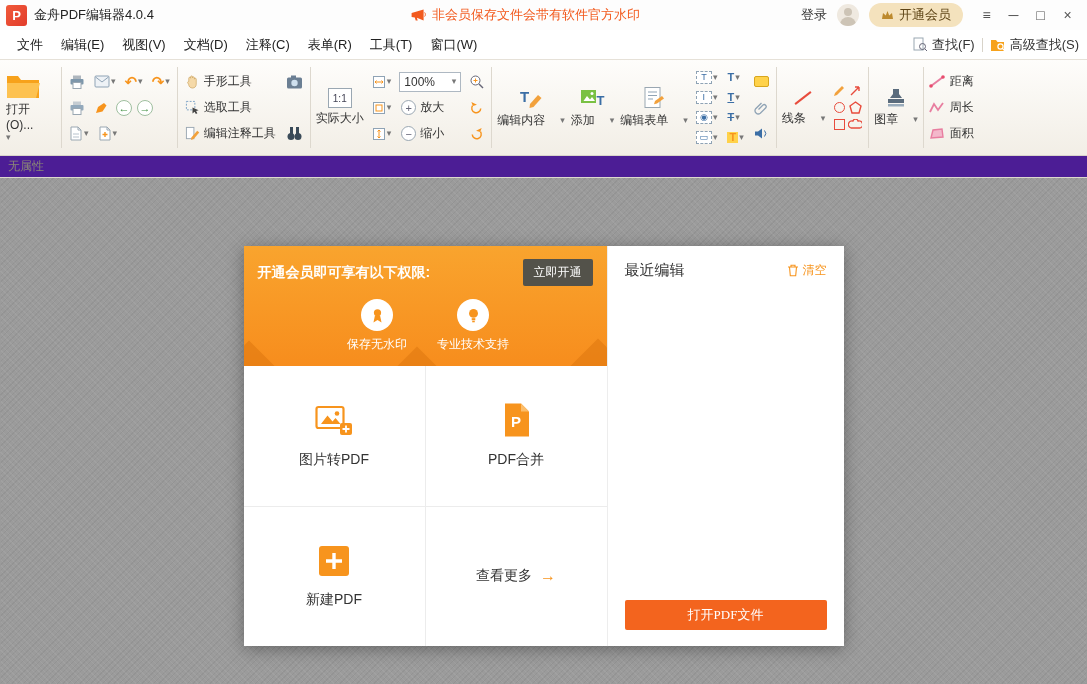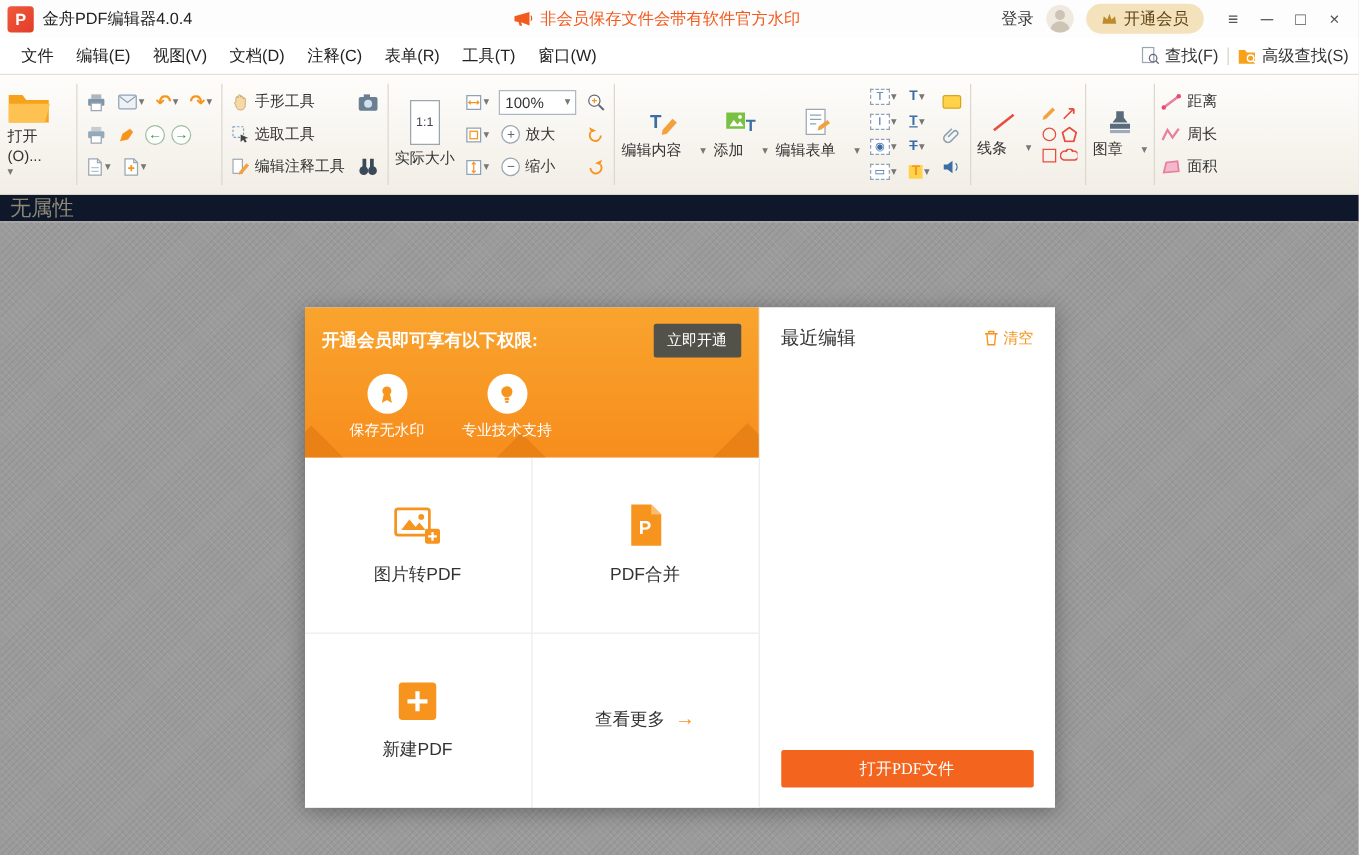--- a/index.html
+++ b/index.html
@@ -33,60 +33,60 @@
   .tsep { width:1px; background:#ddd8ce; margin:5px 2px; flex:0 0 auto; }
   .tgroup { display:flex; flex-direction:column; justify-content:center; padding:0 3px; gap:1px; flex:0 0 auto; }
   .open-btn { width:56px; align-items:flex-start; }
   .open-btn .label { font-size:12px; color:#333; margin-top:1px; }
   .caret { font-size:9px; color:#777; line-height:1; }
   .micro-row { display:flex; align-items:center; gap:5px; height:25px; }
   .mbtn { display:flex; align-items:center; gap:1px; padding:1px 2px; }
   .trow { display:flex; align-items:center; gap:4px; height:25px; font-size:12px; color:#333; padding:0 2px; }
   .bigbtn { display:flex; flex-direction:column; align-items:center; justify-content:center; gap:2px; min-width:46px; font-size:12px; color:#333; padding:0 3px; }
   .bigbtn .lblrow { display:flex; align-items:center; gap:15px; }
-  .ratio-box { width:24px; height:36px; border:1px solid #9aa7b2; background:#fff; font-size:10px; color:#445; display:flex; align-items:center; justify-content:center; }
+  .ratio-box { width:24px; height:20px; border:1px solid #9aa7b2; background:#fff; font-size:10px; color:#445; display:flex; align-items:center; justify-content:center; }
   .zoom-select { width:62px; height:20px; background:#fff; border:1px solid #aeb8c2; display:flex; align-items:center; justify-content:space-between; padding:0 4px; font-size:12px; color:#333; }
   .circle-glyph { width:15px; height:15px; border-radius:50%; border:1px solid #9aa7b2; color:#667; font-size:11px; display:flex; align-items:center; justify-content:center; background:#fff; }
   .nav-circle { width:16px; height:16px; border-radius:50%; border:1px solid #9fbf9f; color:#3f8f3f; font-size:11px; display:flex; align-items:center; justify-content:center; background:#fff; }
   .uarr { color:#f7941d; font-size:15px; font-weight:bold; line-height:1; }
   .tbox { width:16px; height:13px; border:1px dashed #8fa3b5; font-size:9px; color:#3b6ea5; display:flex; align-items:center; justify-content:center; background:#fff; line-height:1; }
   .tletter { font-size:11px; font-weight:bold; color:#3b6ea5; line-height:1; }
   .t-under { text-decoration:underline; }
   .t-strike { text-decoration:line-through; }
   .t-hi { background:#ffd24a; padding:0 2px; }
   .t-orange { color:#f7941d; }
   .bubble { width:15px; height:11px; background:#ffd24a; border:1px solid #d8a61e; border-radius:2px; }
   .line-icon { width:20px; height:0; border-top:2px solid #e84c3d; transform:rotate(-38deg); }
   .shape { display:inline-flex; }
   .sh-circle { width:11px; height:11px; border:1.5px solid #e84c3d; border-radius:50%; }
   .sh-square { width:11px; height:11px; border:1.5px solid #e84c3d; }
   .shape-grid { display:grid; grid-template-columns:16px 16px; grid-auto-rows:17px; align-items:center; justify-items:center; }
   .meas-row { display:flex; align-items:center; gap:5px; height:25px; font-size:12px; color:#333; }
 
   
-  .propbar { height:22px; background:#0f172a; border-bottom:1px solid #ddd8ce; display:flex; align-items:center; padding:0 8px; font-size:17px; color:#8b8876; flex:0 0 auto; }
+  .propbar { height:22px; background:#4c1d95; border-bottom:1px solid #ddd8ce; display:flex; align-items:center; padding:0 8px; font-size:12px; color:#8b8876; flex:0 0 auto; }
 
   
   .main { flex:1; background-color:#9b9b9b;
     background-image:
       repeating-linear-gradient(45deg, rgba(255,255,255,.06) 0 1px, transparent 1px 4px),
       repeating-linear-gradient(-45deg, rgba(0,0,0,.05) 0 1px, transparent 1px 4px);
     display:flex; justify-content:center; align-items:flex-start; }
   .dialog { margin-top:68px; width:600px; height:400px; display:flex; box-shadow:0 3px 16px rgba(0,0,0,.35); background:#fff; }
   .dlg-left { width:363px; display:flex; flex-direction:column; }
 
   .banner { height:120px; background:linear-gradient(180deg,#f9a42e,#f78d1d); position:relative; overflow:hidden; padding:13px 14px 12px; color:#fff; flex:0 0 auto; }
   .banner-deco1,.banner-deco2,.banner-deco3 { position:absolute; background:rgba(216,112,10,.45); width:46px; height:46px; transform:rotate(45deg); }
   .banner-deco1 { left:-18px; bottom:-30px; }
   .banner-deco2 { left:150px; bottom:-36px; }
   .banner-deco3 { right:-14px; bottom:-28px; }
   .banner-head { display:flex; justify-content:space-between; align-items:center; position:relative; z-index:1; }
   .banner-title { font-size:14px; font-weight:bold; }
   .banner-btn { background:#53524a; color:#fff; font-size:12px; padding:5px 11px; border-radius:2px; }
-  .features { display:flex; justify-content:flex-start; margin-top:13px; padding:0 4px; position:relative; z-index:1; }
+  .features { display:flex; justify-content:center; margin-top:13px; padding:0 4px; position:relative; z-index:1; }
   .feature { display:flex; flex-direction:column; align-items:center; gap:5px; width:96px; }
   .f-circle { width:32px; height:32px; border-radius:50%; background:#fff; display:flex; align-items:center; justify-content:center; }
   .f-label { font-size:12px; color:#fff; white-space:nowrap; }
 
   .actions { flex:1; display:grid; grid-template-columns:1fr 1fr; grid-template-rows:1fr 1fr; gap:1px; background:#ececec; }
   .action { background:#fff; display:flex; flex-direction:column; align-items:center; justify-content:center; gap:13px; font-size:14px; color:#333; }
   .action-more { flex-direction:row; gap:8px; }
   .more-arrow { color:#f7941d; font-size:16px; font-weight:bold; }
 
   .dlg-right { width:237px; background:#fff; border-left:1px solid #ededed; display:flex; flex-direction:column; padding:15px 17px 16px; }

